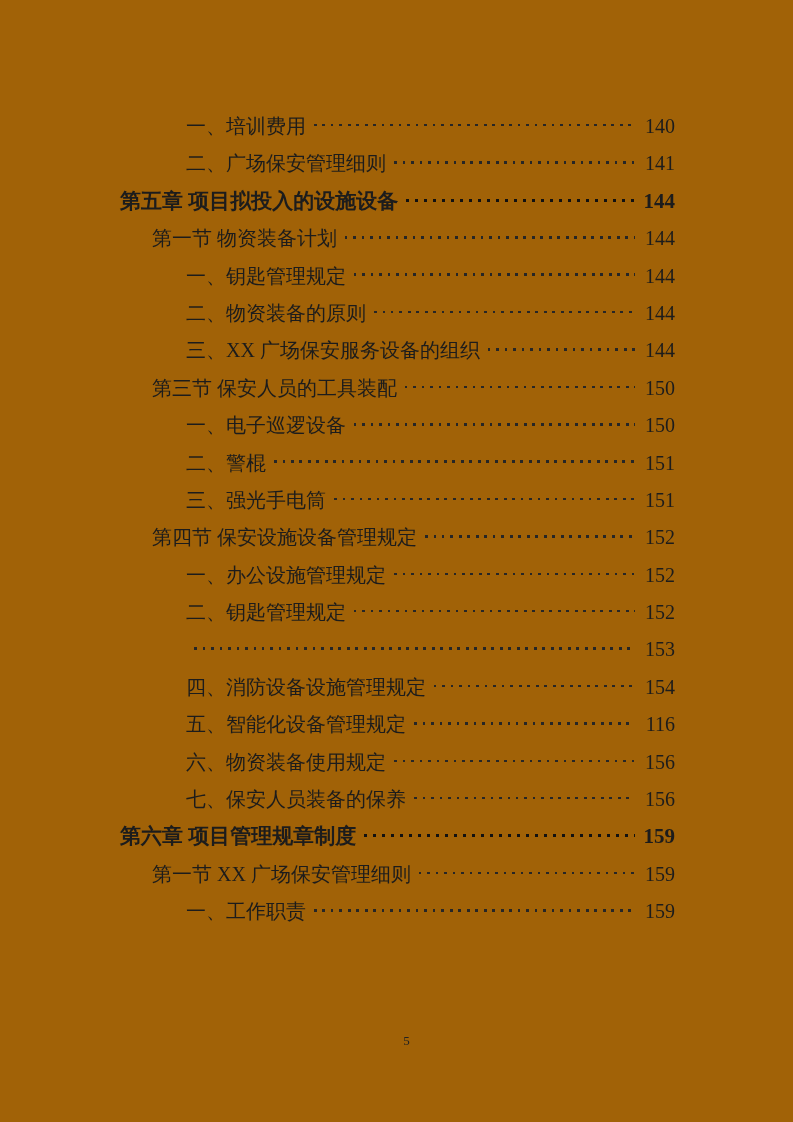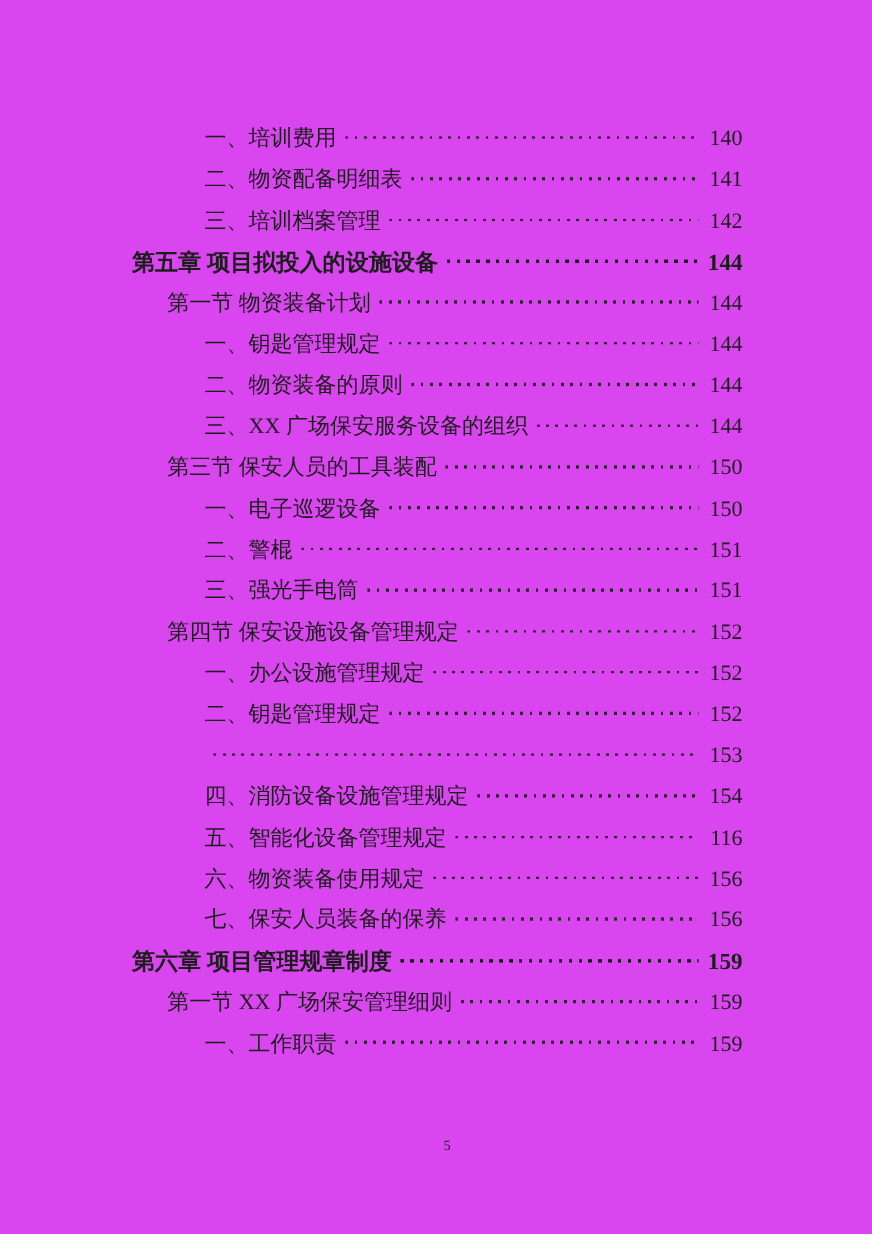--- a/index.html
+++ b/index.html
@@ -4,21 +4,21 @@
 <style>
   html, body {
     margin: 0;
     padding: 0;
     background: #ffffff;
   }
   .page {
     position: relative;
     width: 793px;
     height: 1122px;
-    background: #d946ef;
+    background: #a16207;
     overflow: hidden;
     font-family: "Liberation Serif", "DejaVu Serif", serif;
     color: #1c1c1c;
   }
   .toc {
     position: absolute;
     top: 101px;
     left: 120px;
     width: 555px;
   }
@@ -84,28 +84,23 @@
 <body>
 
 <div class="page">
   <div class="toc">
       <div class="toc-row level-item">
     <span class="toc-title">一、培训费用</span>
     <span class="toc-leader"></span>
     <span class="toc-page">140</span>
   </div>
       <div class="toc-row level-item">
-    <span class="toc-title">二、物资配备明细表</span>
+    <span class="toc-title">二、广场保安管理细则</span>
     <span class="toc-leader"></span>
     <span class="toc-page">141</span>
-  </div>
-      <div class="toc-row level-item">
-    <span class="toc-title">三、培训档案管理</span>
-    <span class="toc-leader"></span>
-    <span class="toc-page">142</span>
   </div>
       <div class="toc-row level-chapter">
     <span class="toc-title">第五章 项目拟投入的设施设备</span>
     <span class="toc-leader"></span>
     <span class="toc-page">144</span>
   </div>
       <div class="toc-row level-section">
     <span class="toc-title">第一节 物资装备计划</span>
     <span class="toc-leader"></span>
     <span class="toc-page">144</span>

